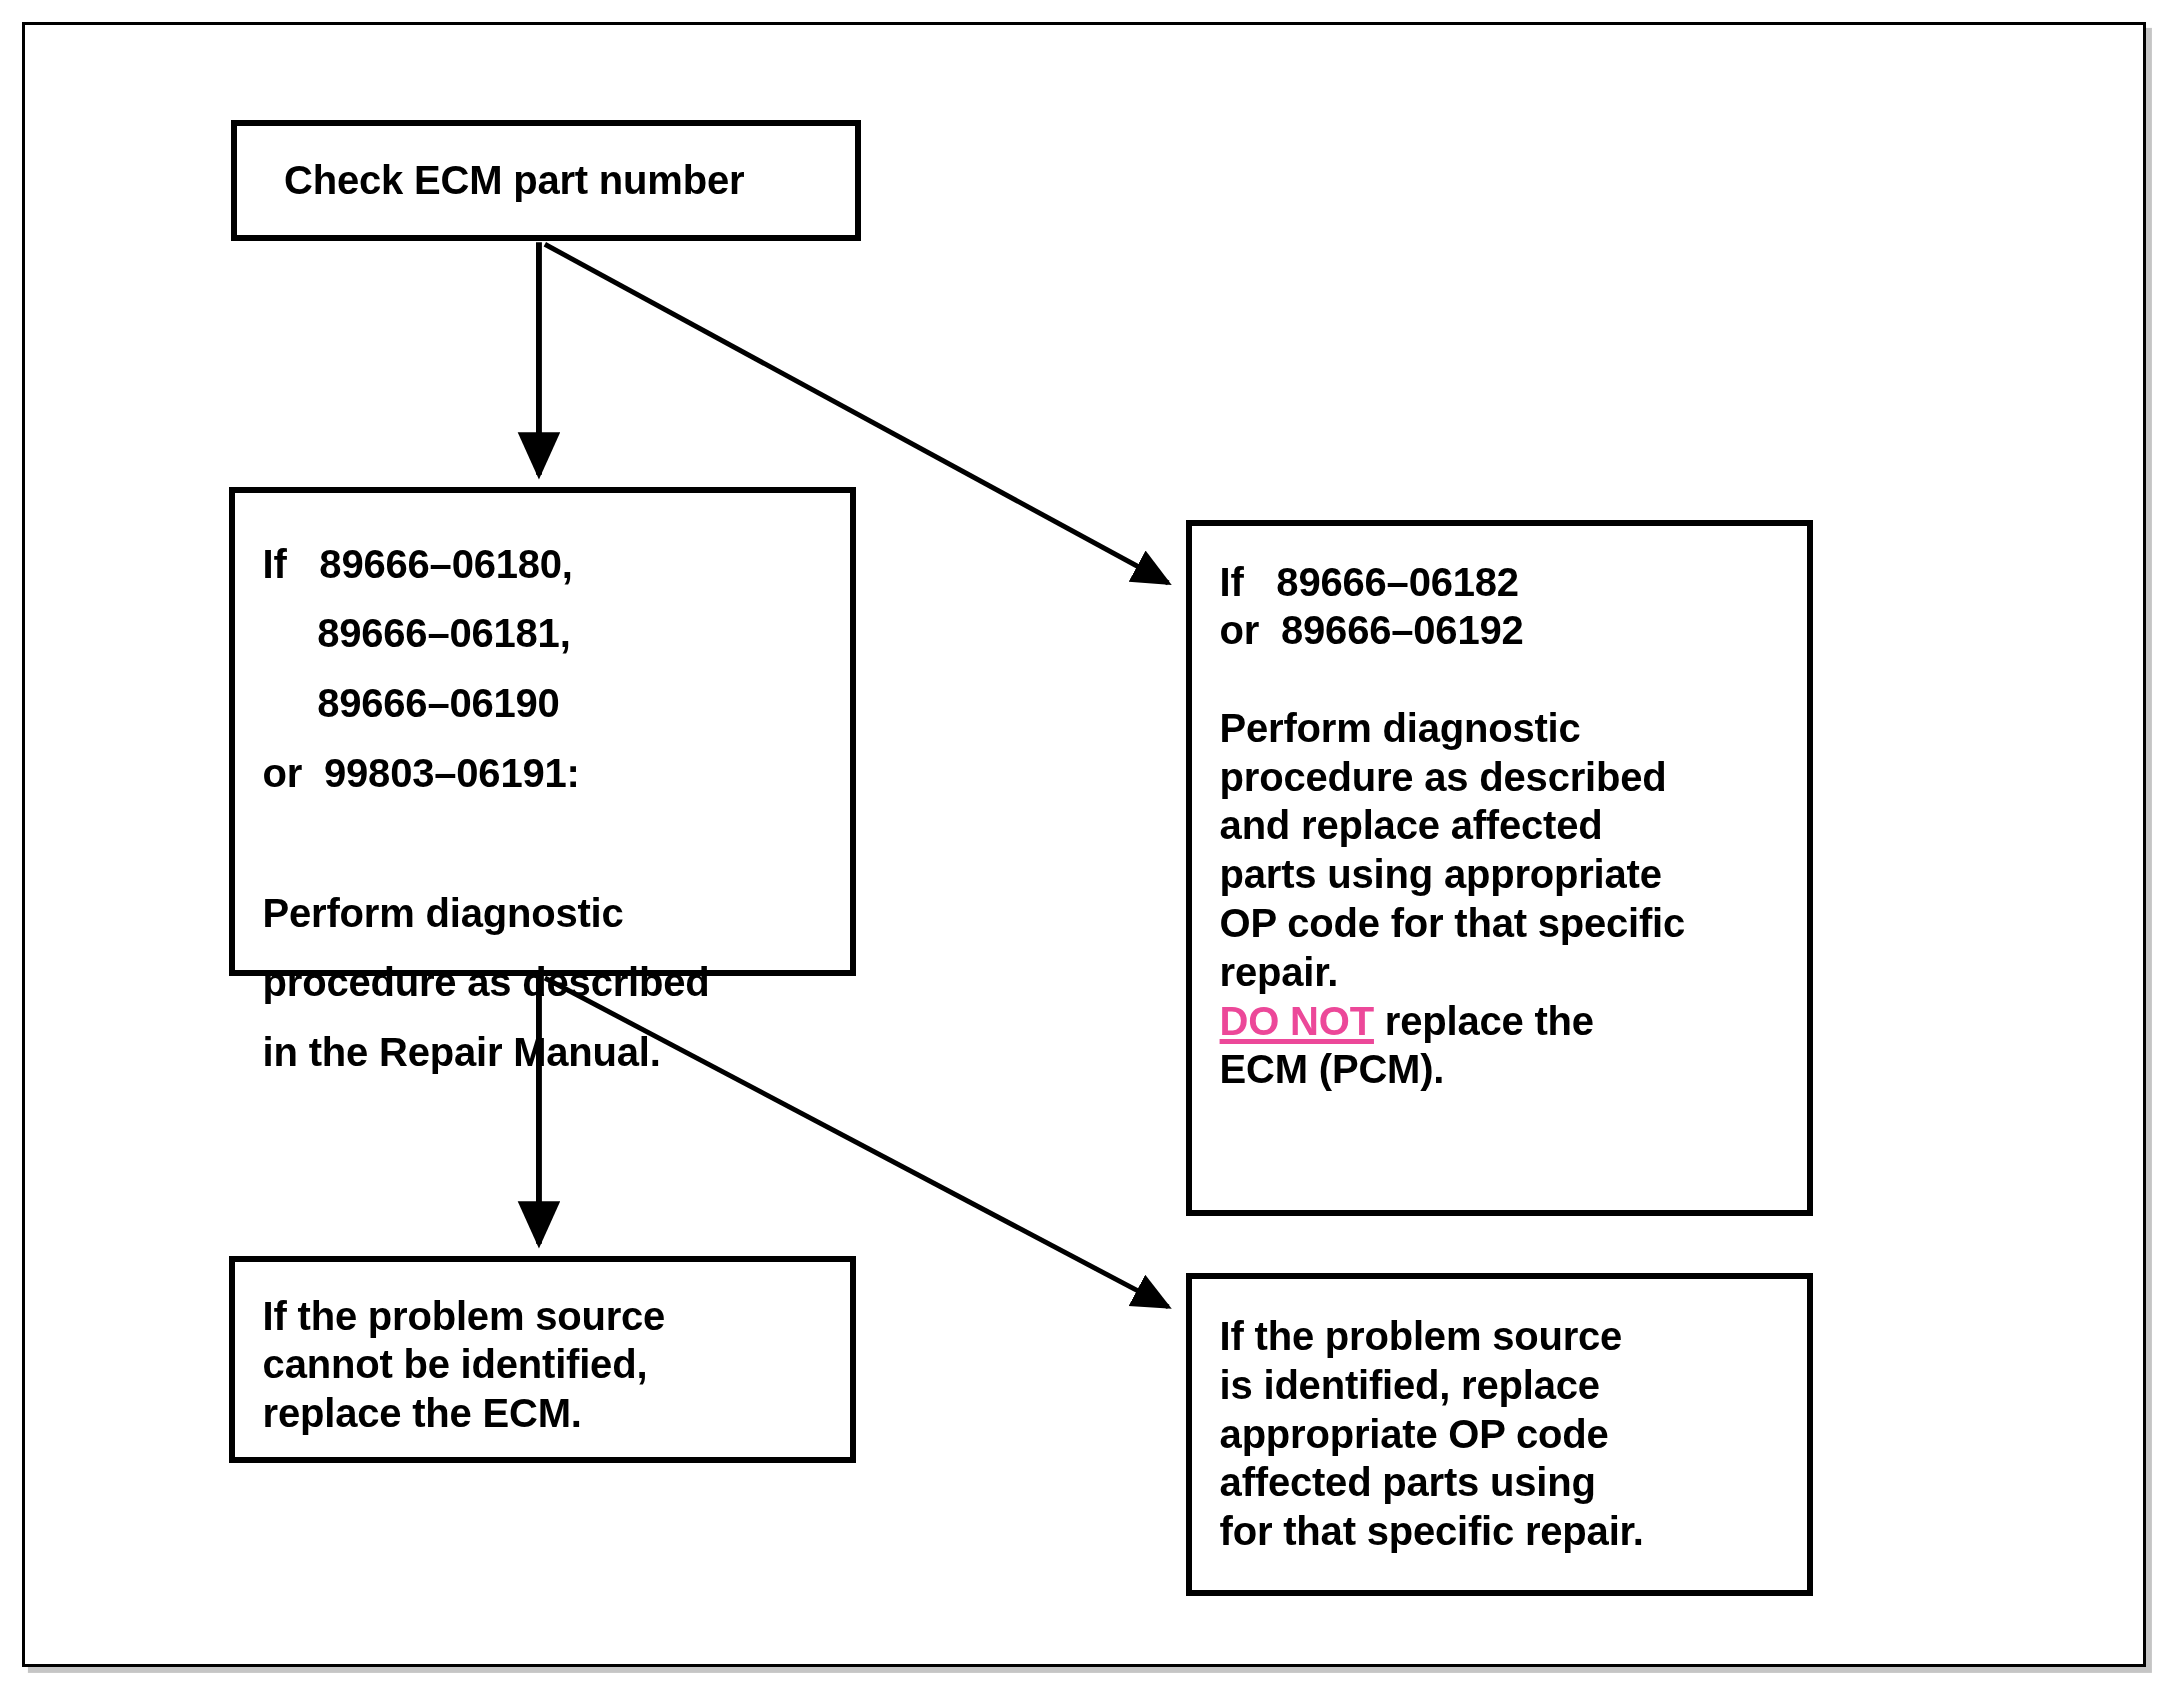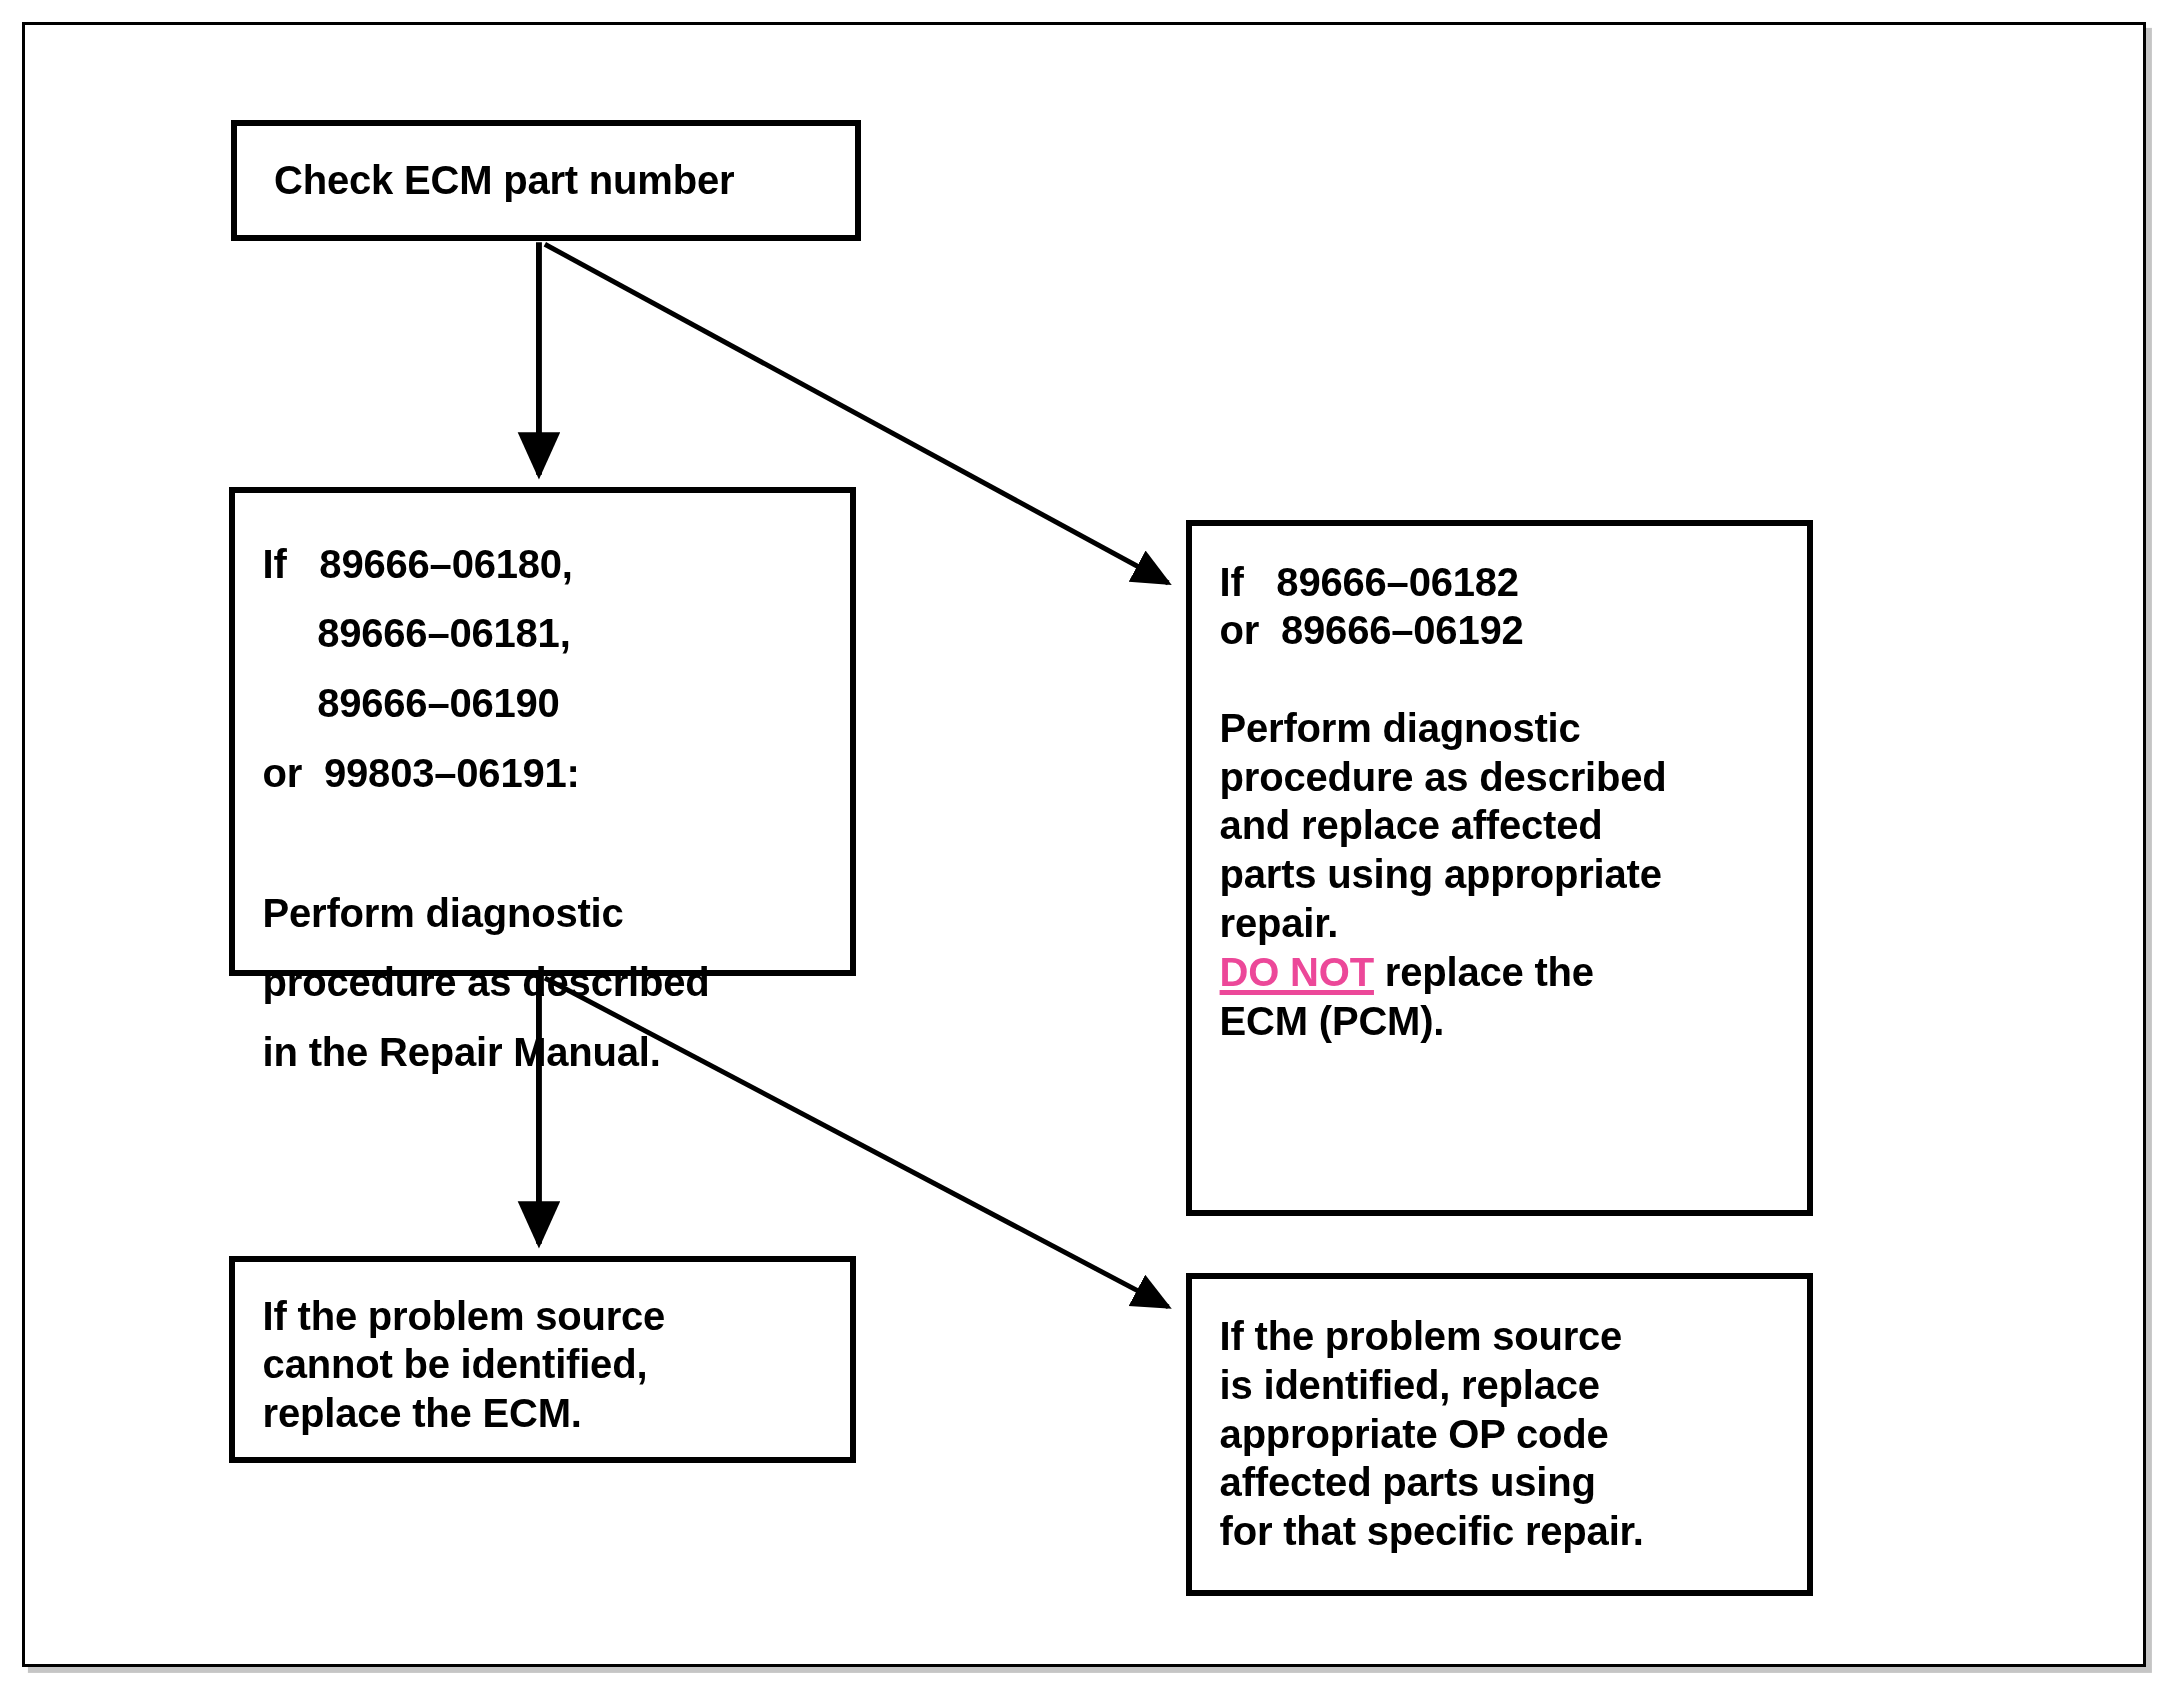--- a/index.html
+++ b/index.html
@@ -40,21 +40,21 @@
     white-space: pre;
     line-height: 1.22;
   }
 
   
   #node-check {
     left: 231px; top: 120px;
     width: 630px; height: 121px;
     display: flex; align-items: center;
   }
-  #node-check .lines { font-size: 40px; padding-left: 37px; }
+  #node-check .lines { font-size: 40px; padding-left: 47px; }
 
   #node-left-parts {
     left: 229px; top: 487px;
     width: 627px; height: 489px;
     padding: 25.6px 0 0 27.6px;
   }
   #node-left-parts .lines { font-size: 40px; margin-top: 21px; }
 
   #node-right-parts {
     left: 1186px; top: 520px;
@@ -134,20 +134,21 @@
   </div>
 
   <div class="node" id="node-right-parts">
     <div class="lines">If   89666–06182</div>
     <div class="lines">or  89666–06192</div>
     <div class="lines">&nbsp;</div>
     <div class="lines">Perform diagnostic</div>
     <div class="lines">procedure as described</div>
     <div class="lines">and replace affected</div>
     <div class="lines">parts using appropriate</div>
+    <div class="lines">OP code for that specific</div>
     <div class="lines">repair.</div>
     <div class="lines"><span class="warn-underline">DO NOT</span><span class="warn"> replace the</span></div>
     <div class="lines warn">ECM (PCM).</div>
   </div>
 
   <div class="node" id="node-bottom-left">
     <div class="lines">If the problem source</div>
     <div class="lines">cannot be identified,</div>
     <div class="lines">replace the ECM.</div>
   </div>

